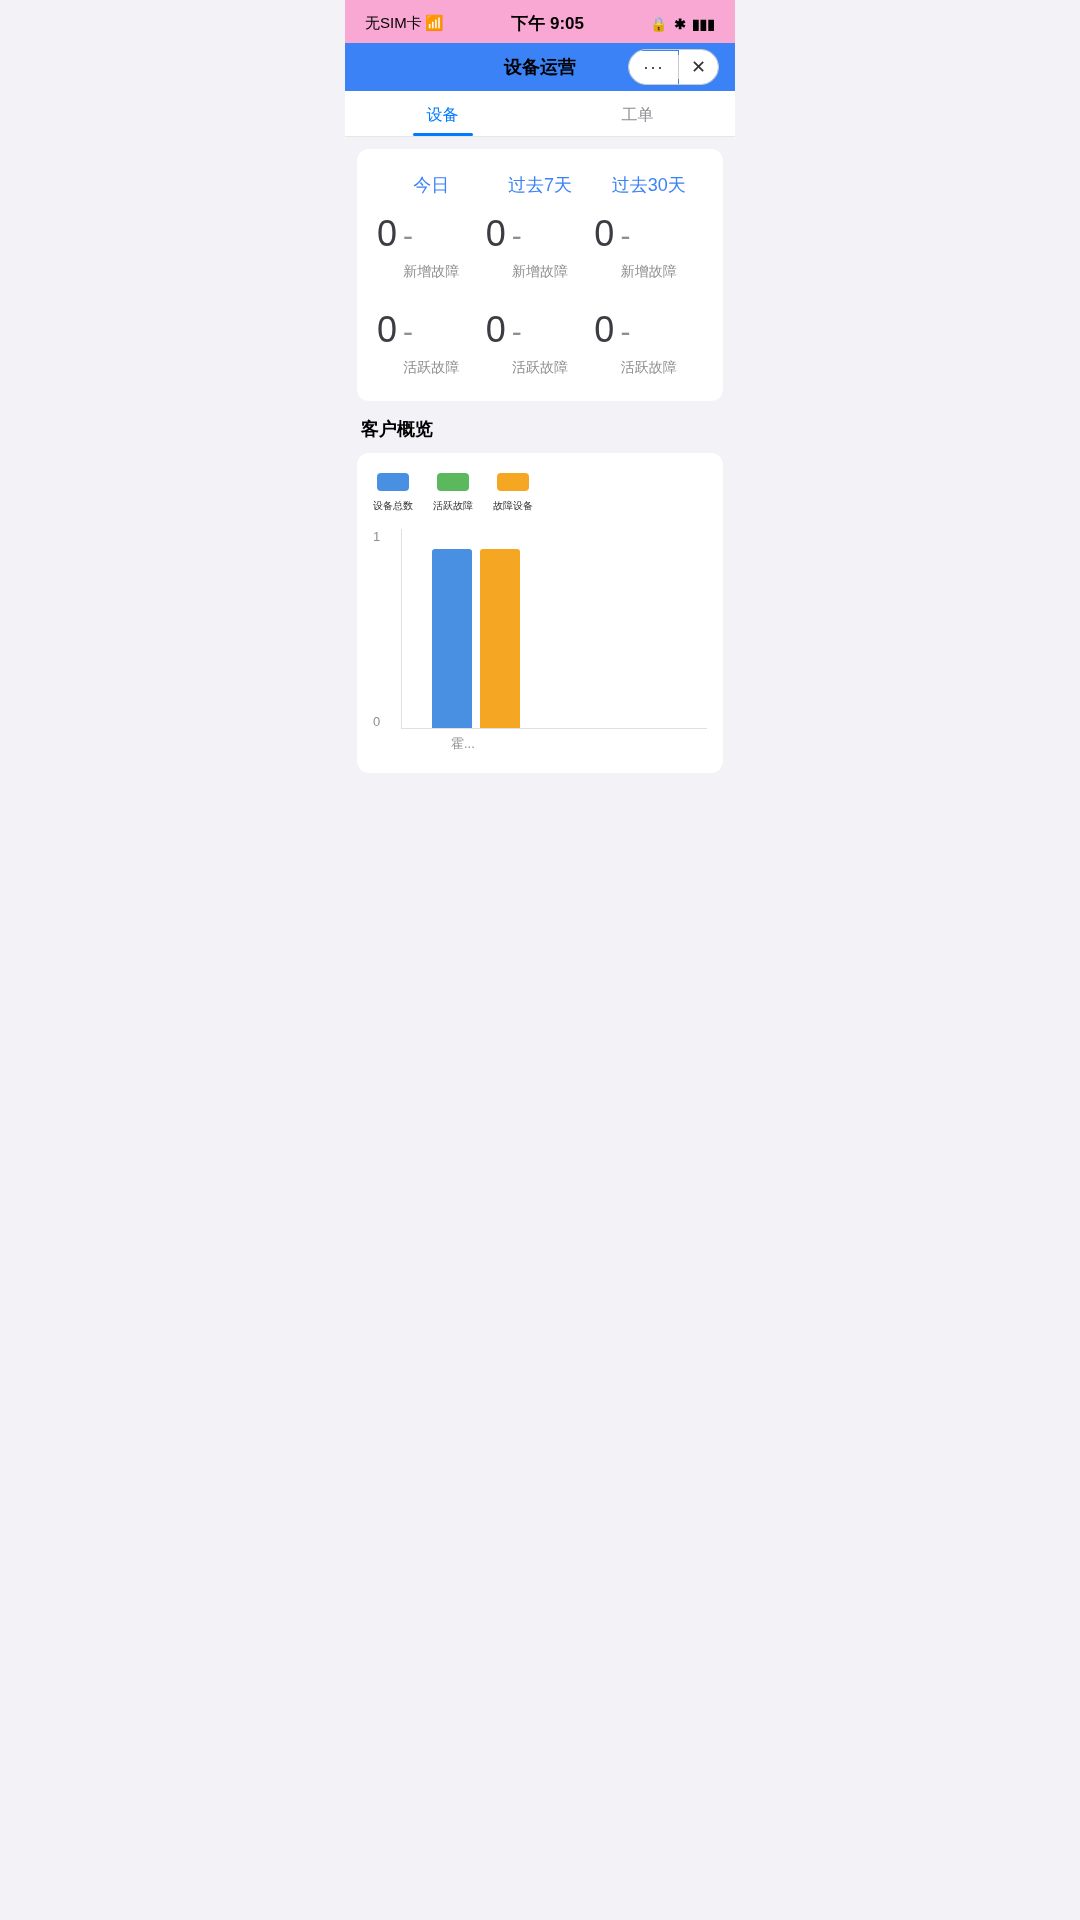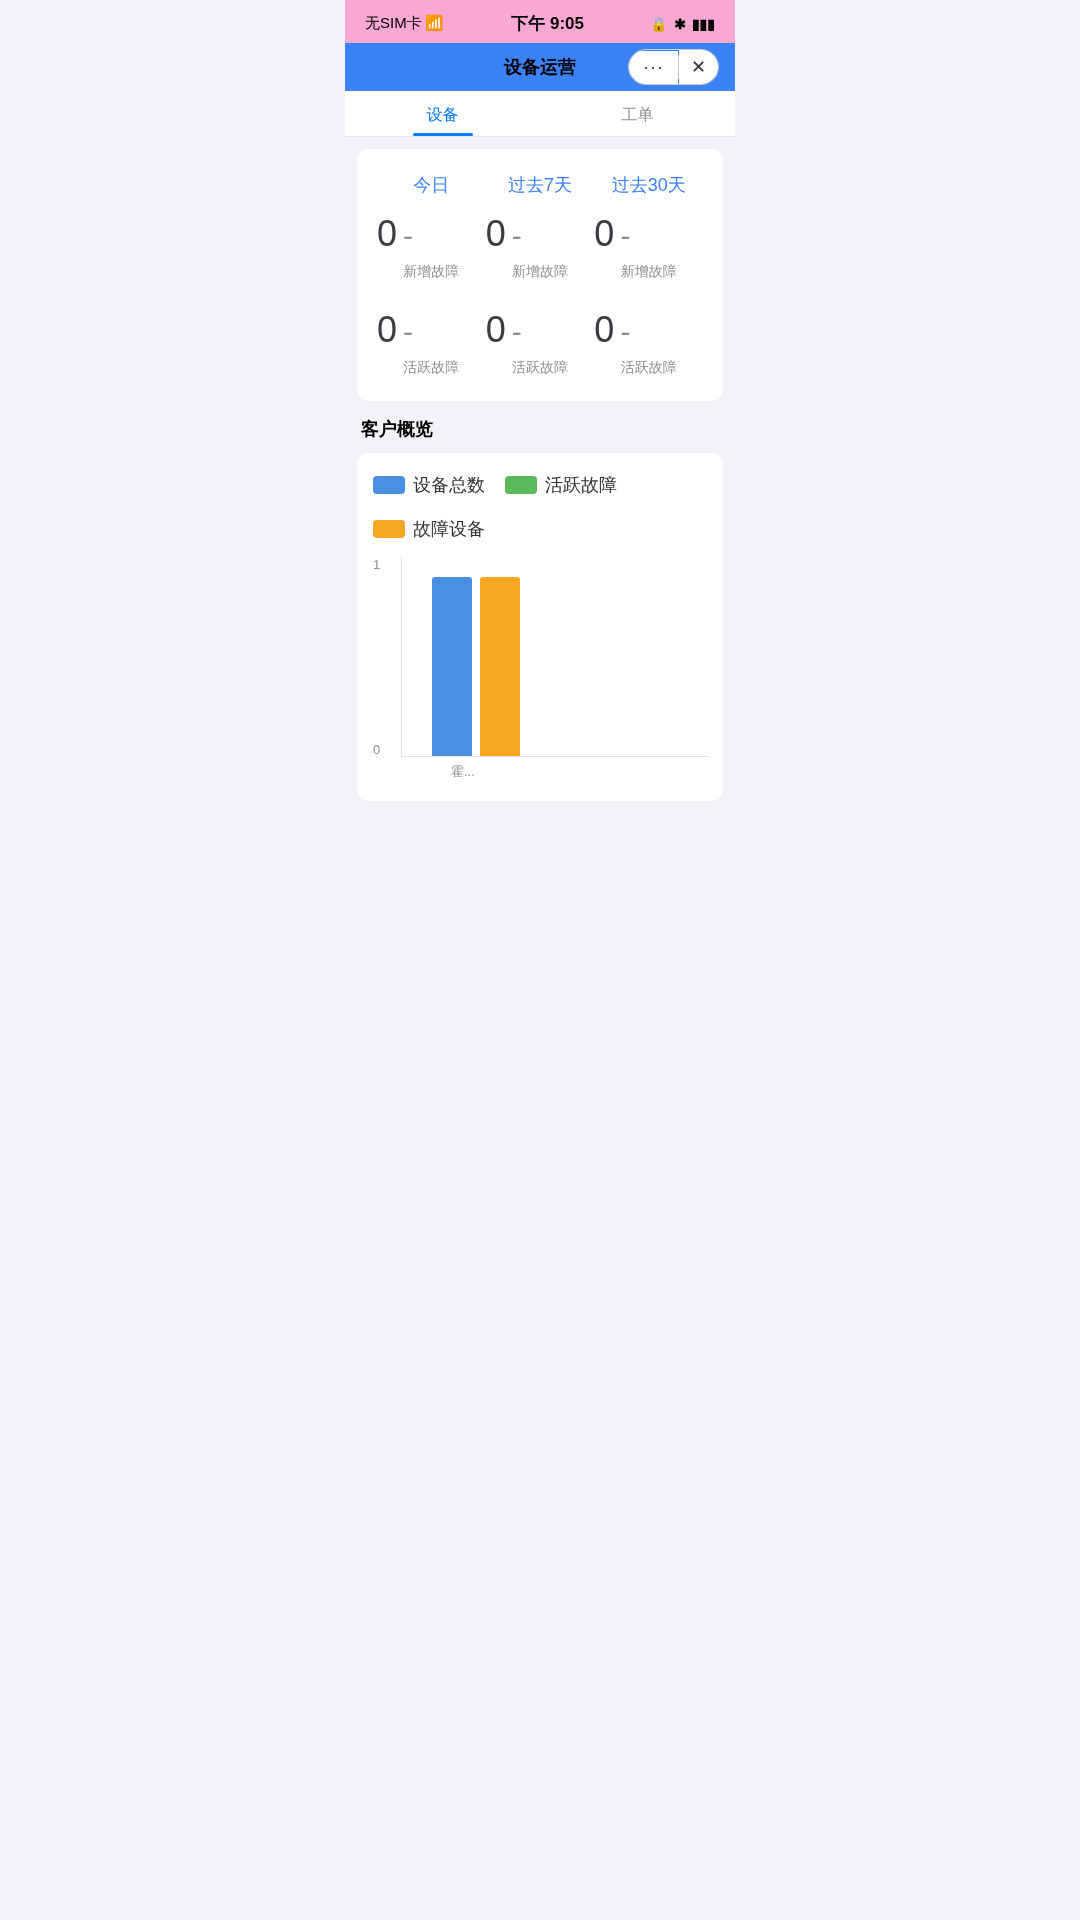--- a/index.html
+++ b/index.html
@@ -177,22 +177,23 @@
     .legend {
       display: flex;
       gap: 20px;
       margin-bottom: 16px;
       flex-wrap: wrap;
     }
     .legend-item {
       display: flex;
       align-items: center;
       gap: 8px;
-      font-size: 18px;
+      font-size: 10px;
       color: #333;
+      flex-direction: column;
     }
     .legend-color {
       width: 32px;
       height: 18px;
       border-radius: 4px;
     }
     .bar {
       width: 40px;
       border-radius: 3px 3px 0 0;
     }

